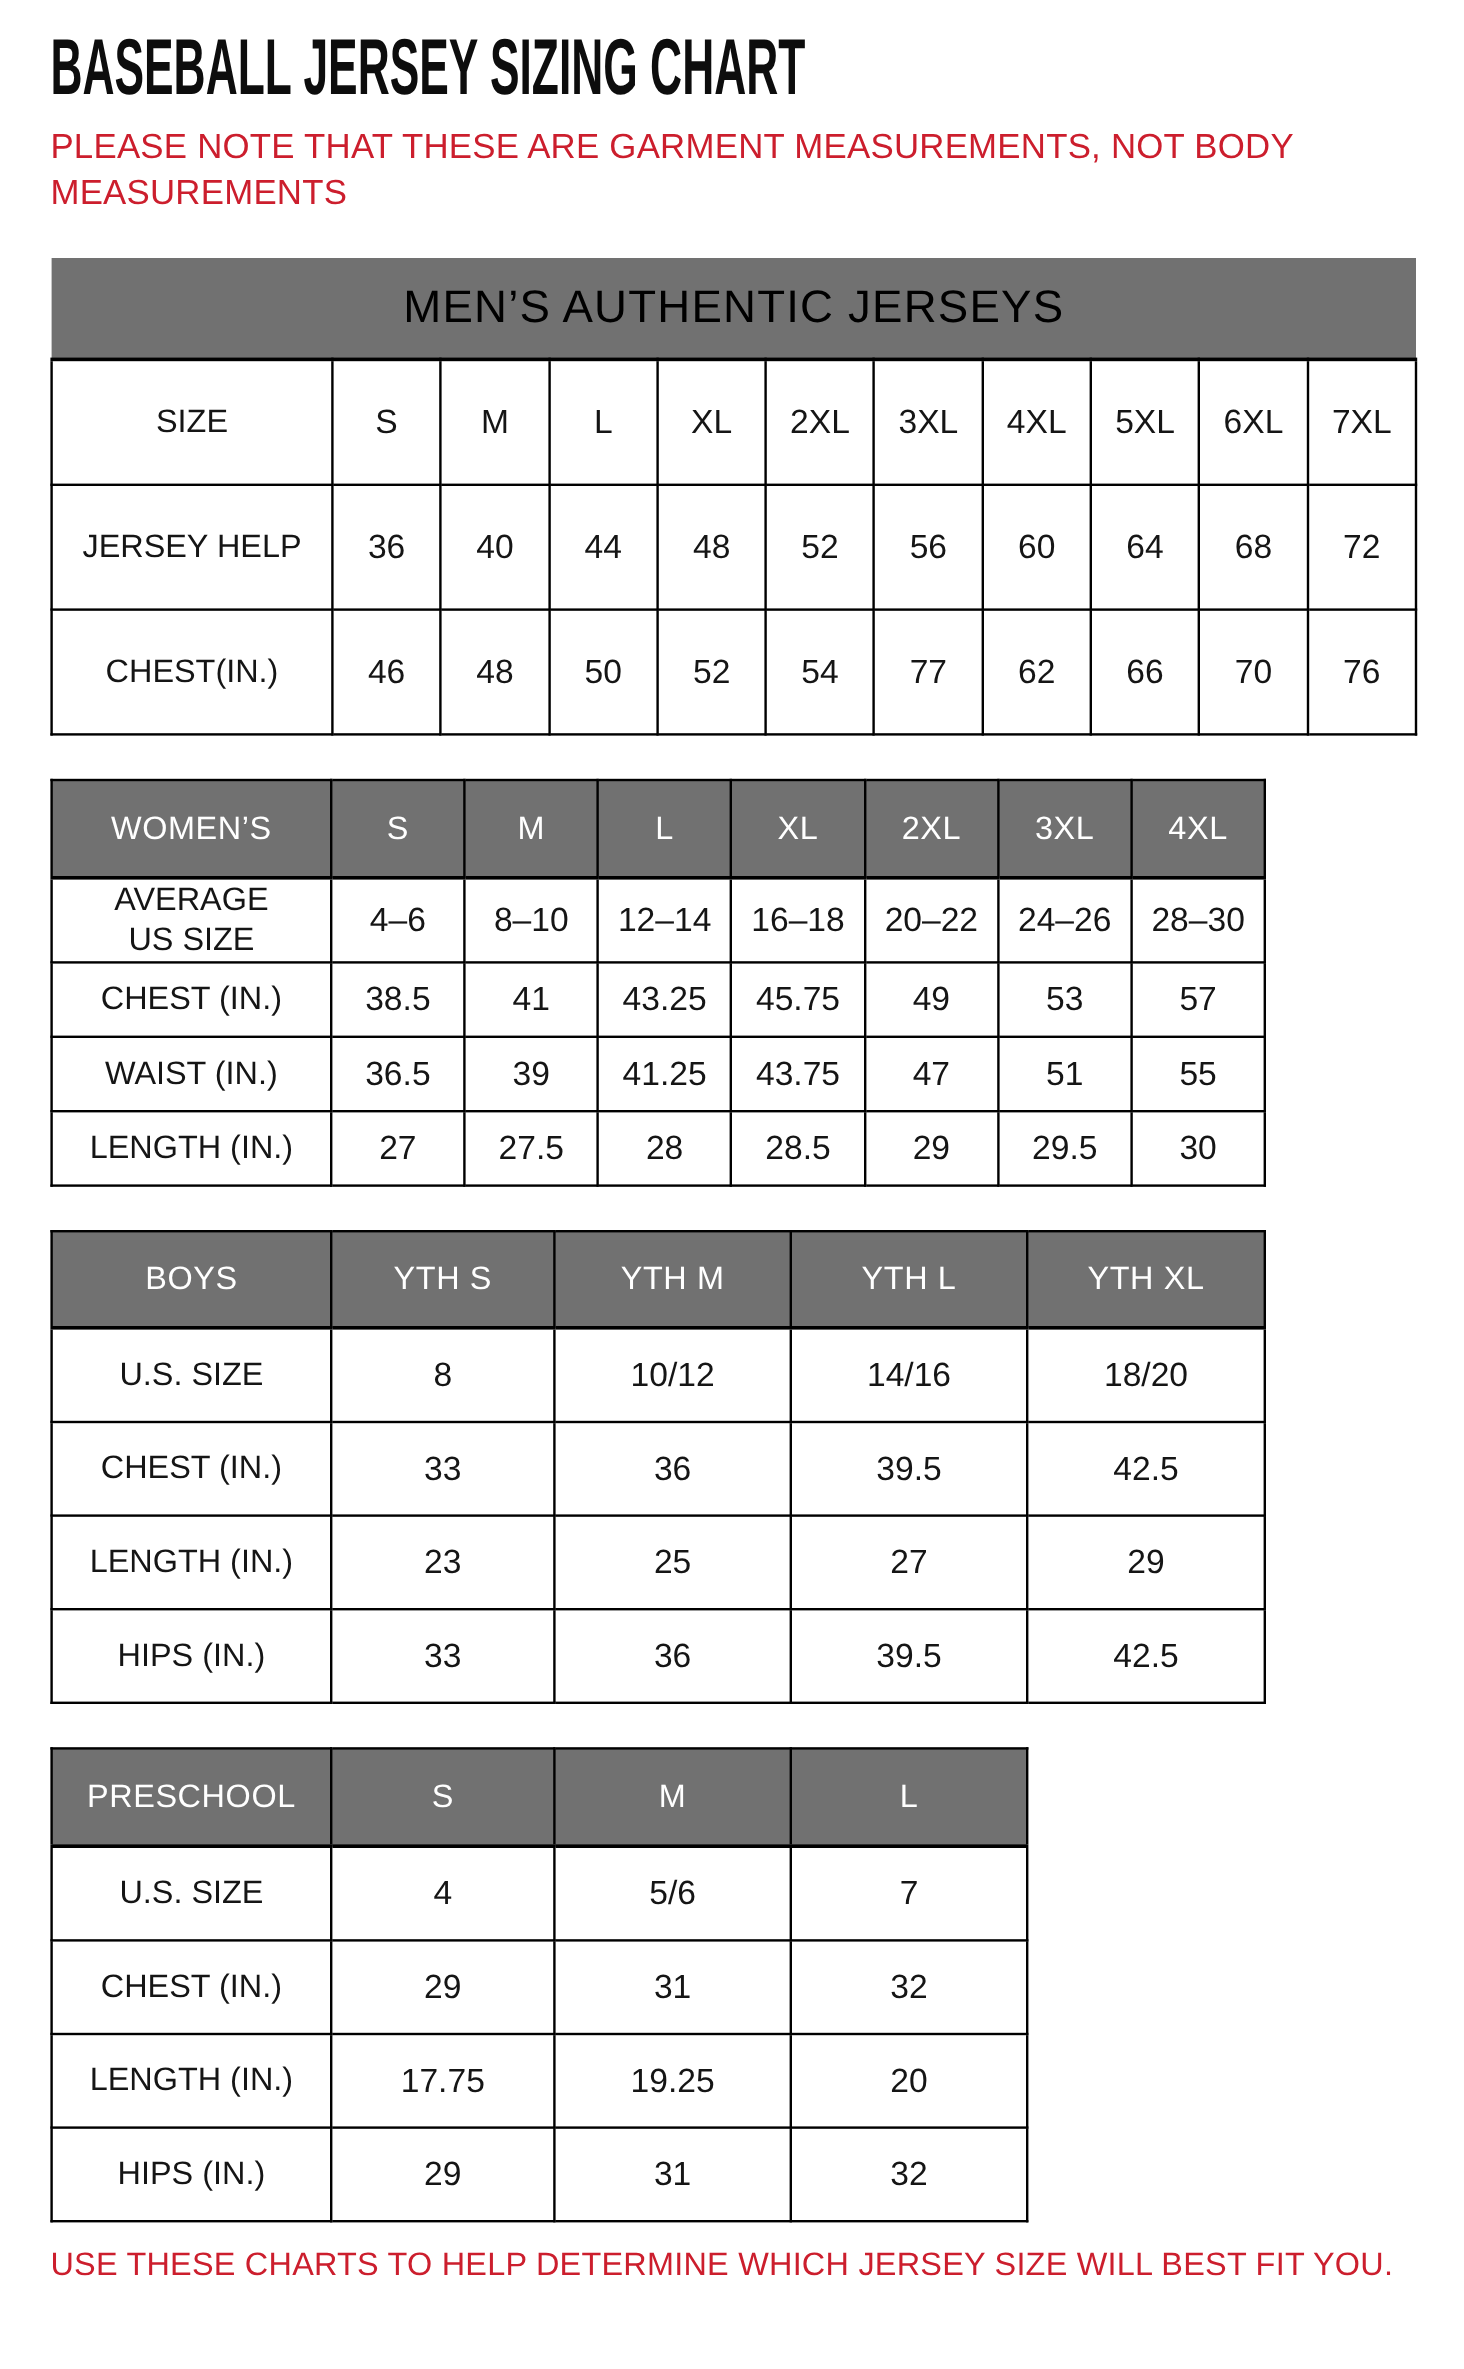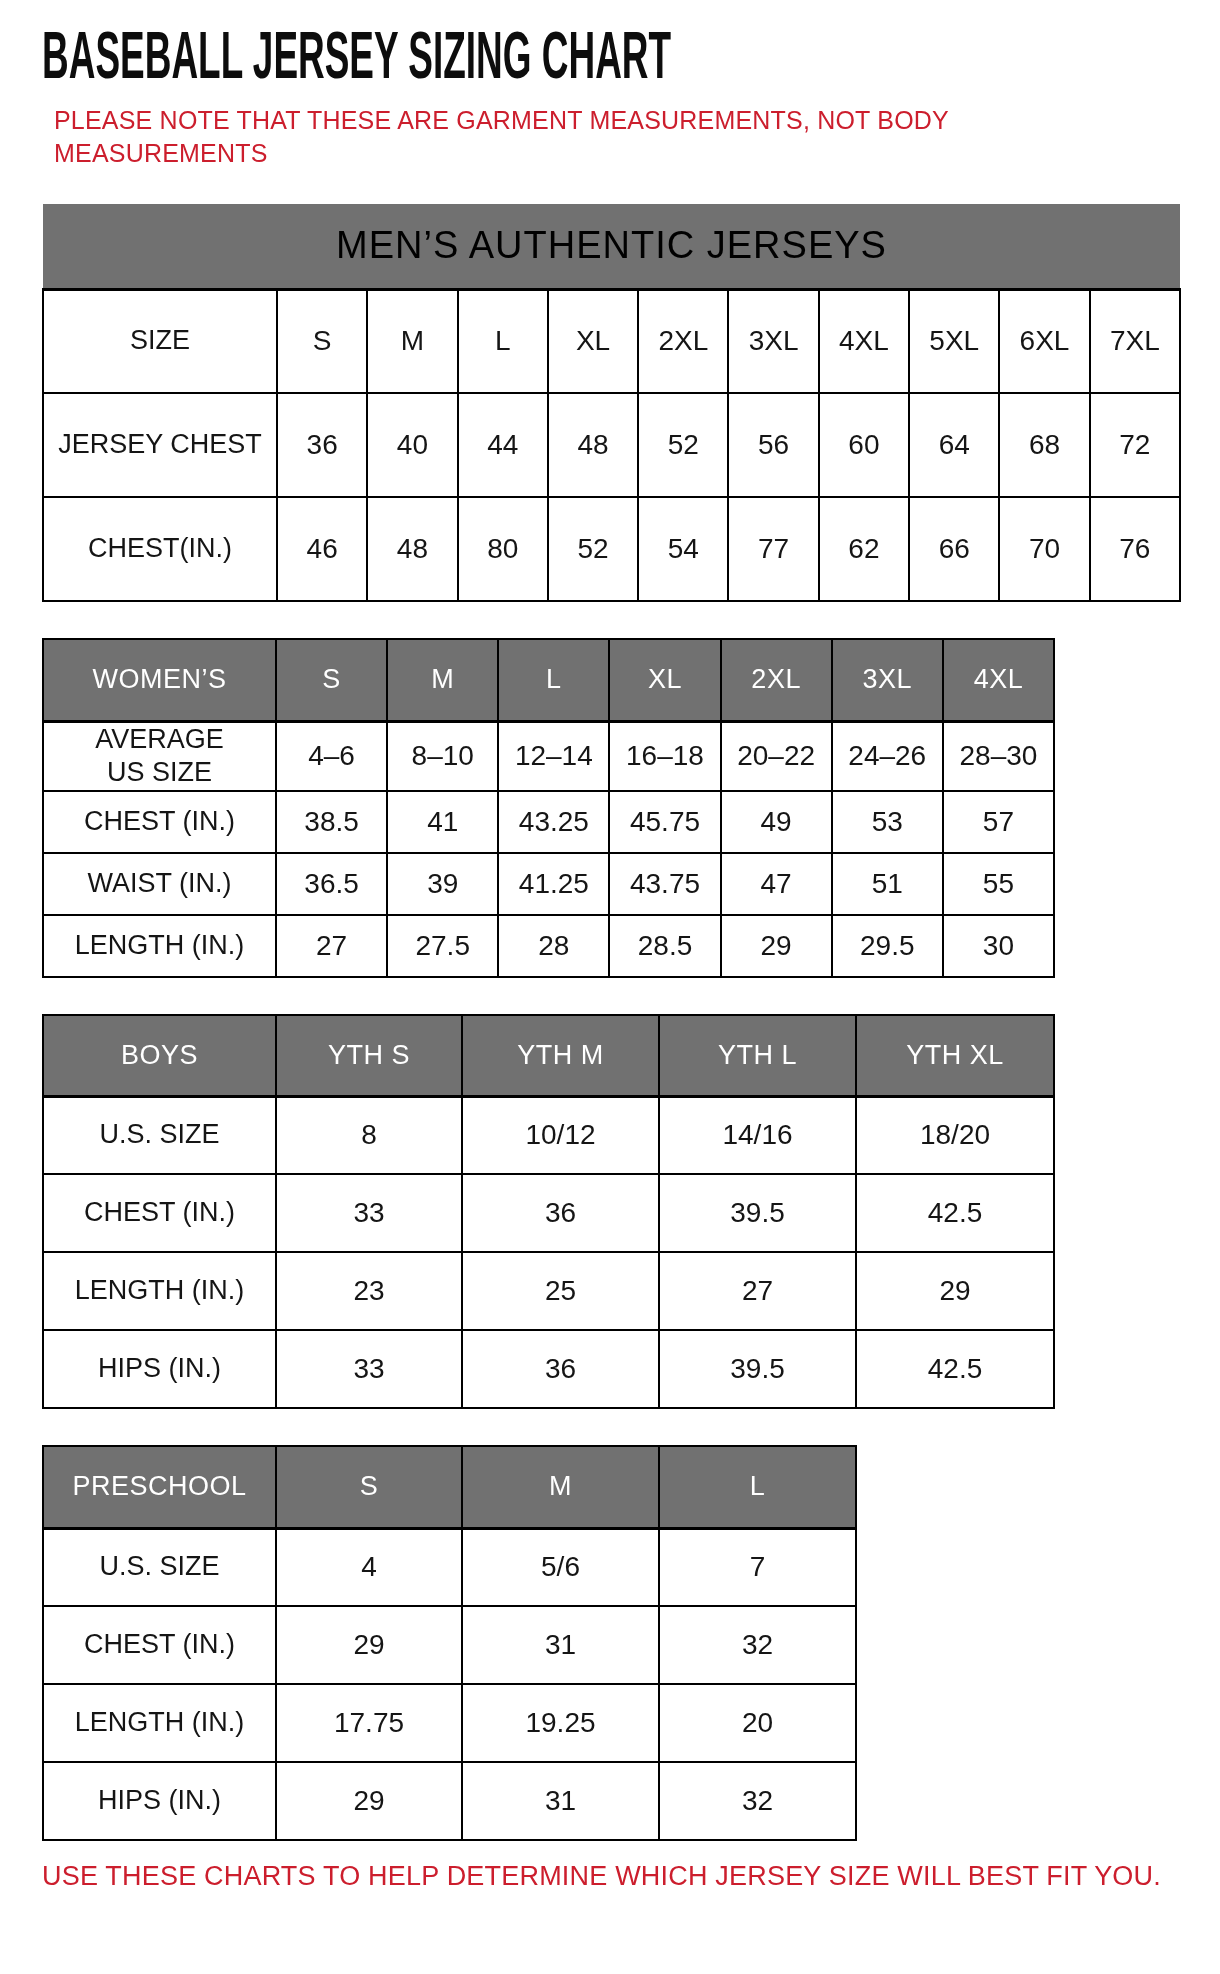--- a/index.html
+++ b/index.html
@@ -19,23 +19,23 @@
     line-height: 1.0;
     font-weight: 800;
     letter-spacing: 0px;
     color: #0d0d0d;
     white-space: nowrap;
     transform: scaleX(0.56);
     transform-origin: 0 50%;
   }
 
   .note {
-    margin: 16px 0 0 12px;
+    margin: 16px 0 0 0;
     color: #cc1e2d;
-    font-size: 25px;
+    font-size: 29px;
     line-height: 1.32;
     white-space: pre-line;
     letter-spacing: 0.2px;
   }
 
   .tbl { margin-top: 36px; }
   .tbl.first { margin-top: 34px; }
 
   table.grid {
     border-collapse: collapse;
@@ -150,37 +150,37 @@
             <td class="vcell">L</td>
             <td class="vcell">XL</td>
             <td class="vcell">2XL</td>
             <td class="vcell">3XL</td>
             <td class="vcell">4XL</td>
             <td class="vcell">5XL</td>
             <td class="vcell">6XL</td>
             <td class="vcell">7XL</td>
           </tr>
           <tr>
-            <th class="rlabel">JERSEY CHEST</th>
+            <th class="rlabel">JERSEY HELP</th>
             <td class="vcell">36</td>
             <td class="vcell">40</td>
             <td class="vcell">44</td>
             <td class="vcell">48</td>
             <td class="vcell">52</td>
             <td class="vcell">56</td>
             <td class="vcell">60</td>
             <td class="vcell">64</td>
             <td class="vcell">68</td>
             <td class="vcell">72</td>
           </tr>
           <tr>
             <th class="rlabel">CHEST(IN.)</th>
             <td class="vcell">46</td>
             <td class="vcell">48</td>
-            <td class="vcell">80</td>
+            <td class="vcell">50</td>
             <td class="vcell">52</td>
             <td class="vcell">54</td>
             <td class="vcell">77</td>
             <td class="vcell">62</td>
             <td class="vcell">66</td>
             <td class="vcell">70</td>
             <td class="vcell">76</td>
           </tr>
         </tbody>
       </table>

